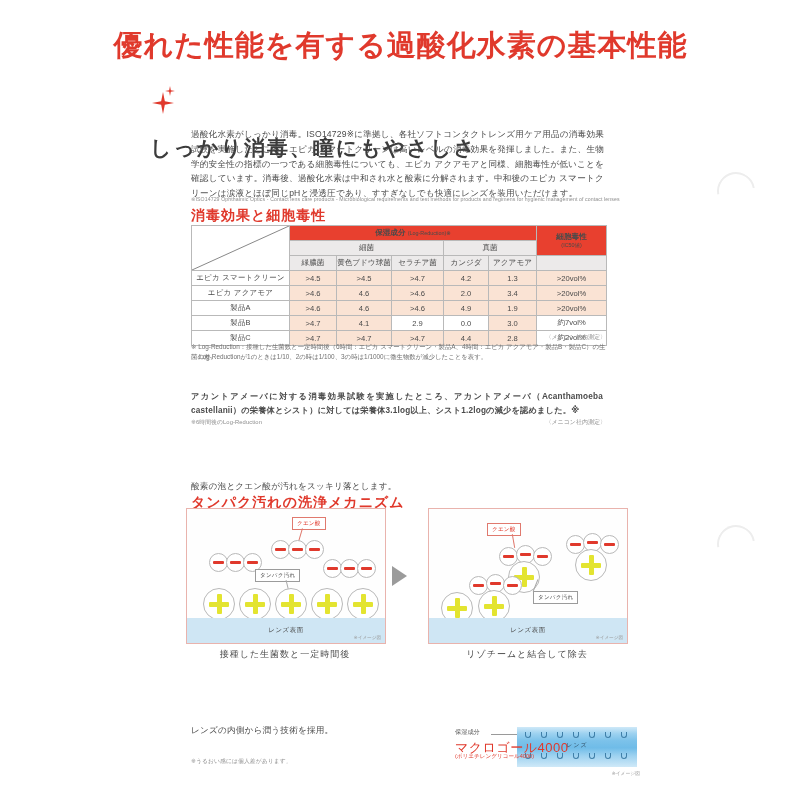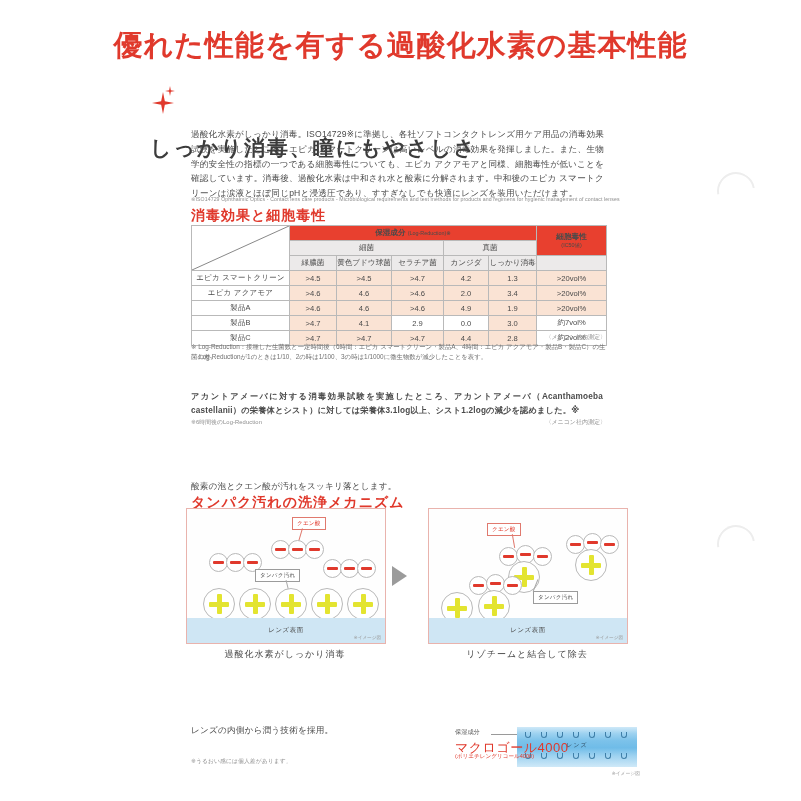--- a/index.html
+++ b/index.html
@@ -151,21 +151,21 @@
         </tr>
         <tr>
           <th class="hgray" colspan="3">細菌</th>
           <th class="hgray" colspan="2">真菌</th>
         </tr>
         <tr>
           <th class="hgray">緑膿菌</th>
           <th class="hgray">黄色ブドウ球菌</th>
           <th class="hgray">セラチア菌</th>
           <th class="hgray">カンジダ</th>
-          <th class="hgray">しっかり消毒</th>
+          <th class="hgray">アクアモア</th>
           <th class="hgray"></th>
         </tr>
       </thead>
       <tbody>
         <tr>
           <td class="rowlab">エピカ スマートクリーン</td>
           <td class="tint">&gt;4.5</td>
           <td class="tint">&gt;4.5</td>
           <td class="tint">&gt;4.7</td>
           <td class="tint">4.2</td>
@@ -282,21 +282,21 @@
 
       <div class="calloutbox gray" style="left:104px;top:82px;">タンパク汚れ</div>
       <div class="leader" style="left:106px;top:70px;width:1px;height:13px;transform:rotate(22deg);"></div>
 
       <div class="lensband">
         <span class="lenslab">レンズ表面</span>
       </div>
       <div class="imgnote">※イメージ図</div>
     </div>
 
-    <div class="cap left">過酸化水素がしっかり消毒</div>
+    <div class="cap left">接種した生菌数と一定時間後</div>
     <div class="cap right">リゾチームと結合して除去</div>
   </div>
 
   <div class="body-txt" style="position:absolute;left:191px;top:723px;">レンズの内側から潤う技術を採用。</div>
   <div class="footnote" style="position:absolute;left:191px;top:757px;font-size:5.8px;">※うるおい感には個人差があります。</div>
 
   <div class="moist">
     <div class="lensgfx">
       <div class="lbl">レンズ</div>
       <div class="hook" style="left:8px;top:5px;"></div>

